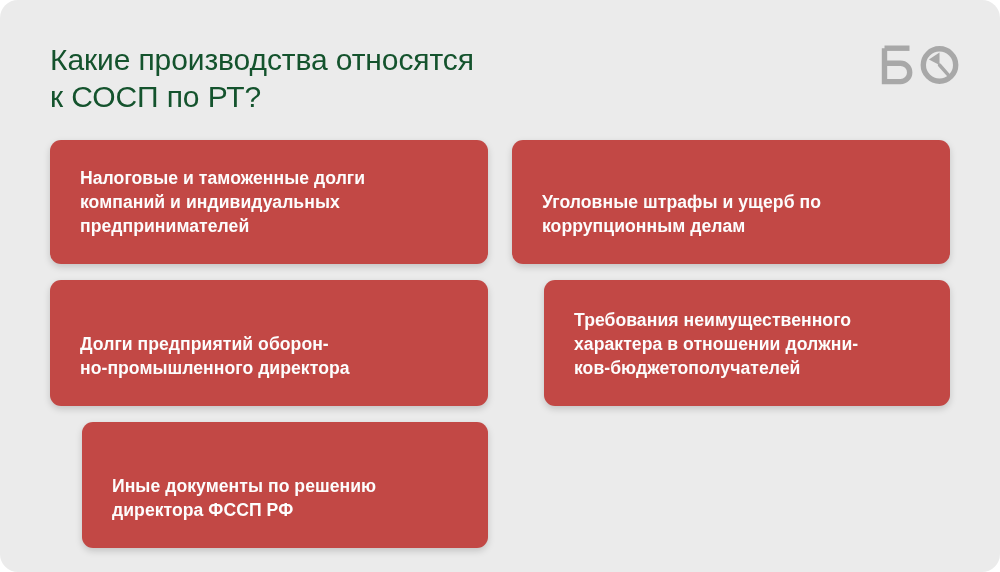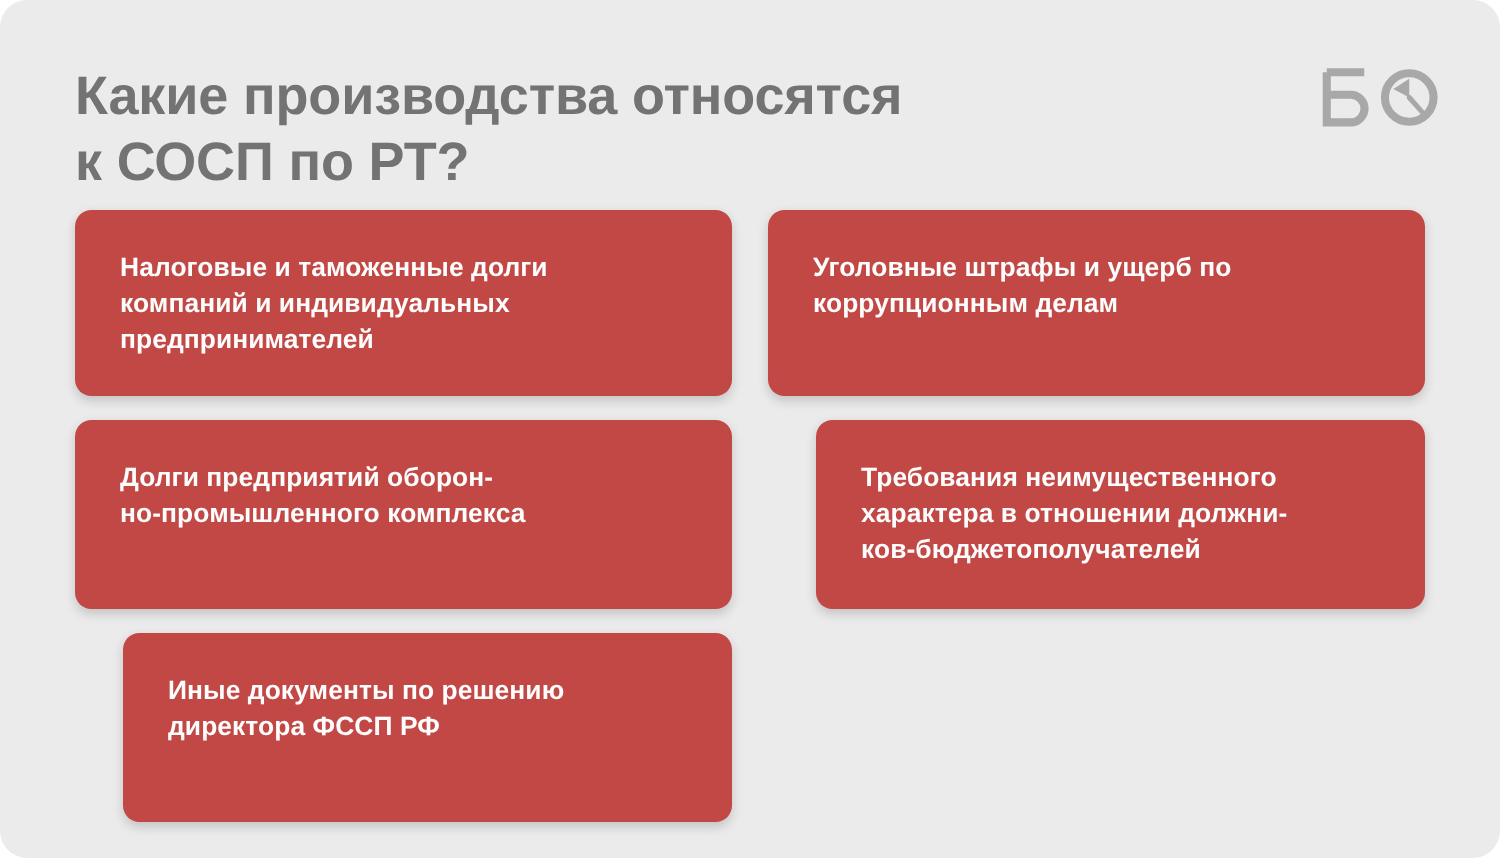--- a/index.html
+++ b/index.html
@@ -37,24 +37,24 @@
   .header {
     position: absolute;
     left: 50px;
     top: 42px;
     right: 38px;
     height: 72px;
   }
 
   .page-title {
     margin: 0;
-    font-size: 36px;
+    font-size: 30px;
     line-height: 1.23;
-    font-weight: bold;
-    color: #737373;
+    font-weight: normal;
+    color: #14532d;
     letter-spacing: -0.1px;
     white-space: pre-line;
     max-width: 640px;
   }
 
   
   .logo {
     position: absolute;
     right: 36px;
     top: 43px;
@@ -78,21 +78,21 @@
     row-gap: 16px;
   }
 
   .card {
     background: #c24845;
     border-radius: 11px;
     box-shadow: 0 3px 7px rgba(0, 0, 0, 0.17);
     box-sizing: border-box;
     padding: 26px 28px 26px 30px;
     display: flex;
-    align-items: flex-start;
+    align-items: flex-end;
   }
   .card.row-1 { min-height: 124px; }
   .card.row-2 { min-height: 96px; }
   .card.row-3 { min-height: 126px; margin-left: 32px; }
 
   .card-text {
     margin: 0;
     font-size: 17.6px;
     line-height: 1.37;
     font-weight: bold;
@@ -139,21 +139,21 @@
     </div>
 
     <div class="card row-1">
       <p class="card-text">Уголовные штрафы и ущерб по
 коррупционным делам</p>
     </div>
 
 
     <div class="card row-2">
       <p class="card-text">Долги предприятий оборон-
-но-промышленного комплекса</p>
+но-промышленного директора</p>
     </div>
 
     <div class="card row-3">
       <p class="card-text">Требования неимущественного
 характера в отношении должни-
 ков-бюджетополучателей</p>
     </div>
 
     <div class="card row-3">
       <p class="card-text">Иные документы по решению

